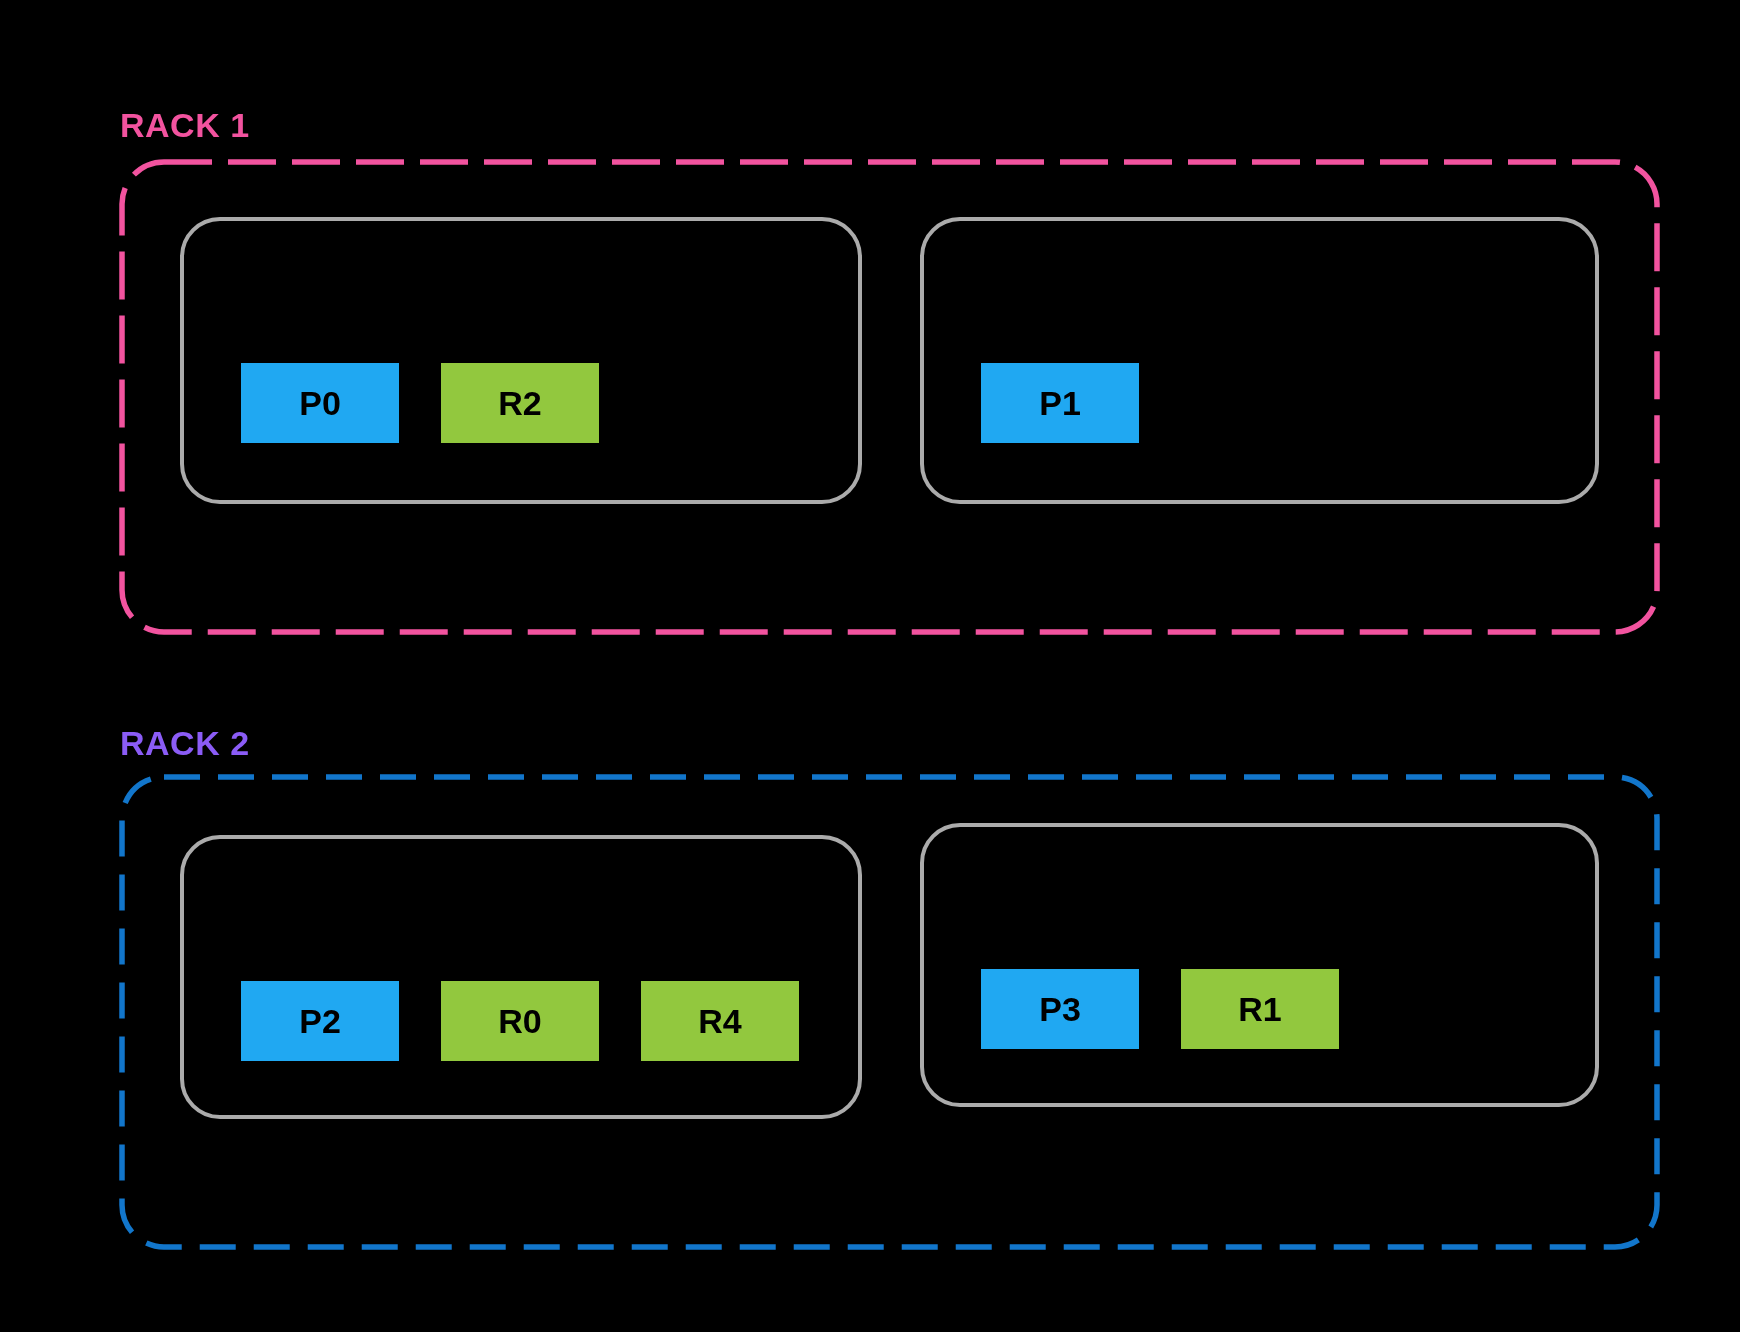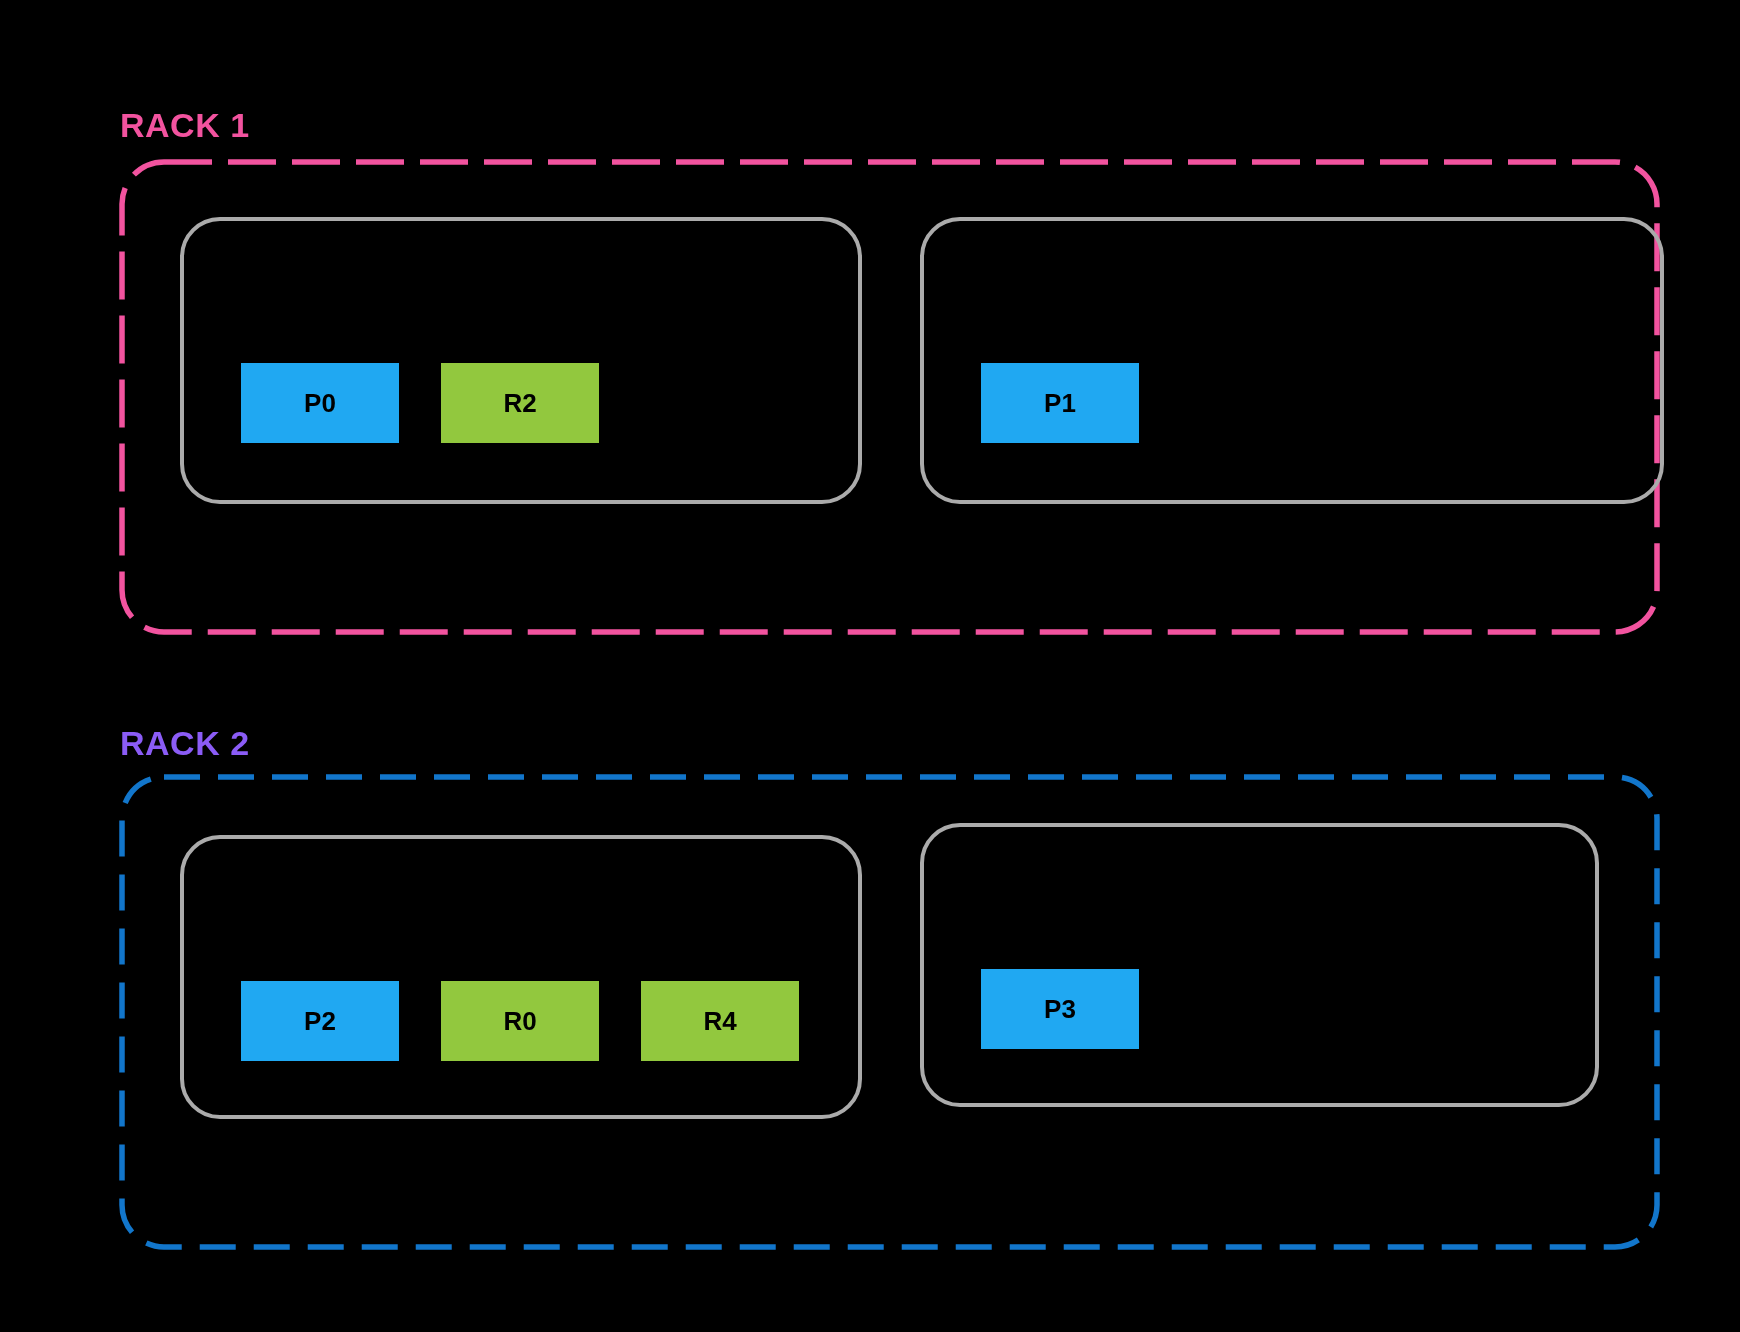--- a/index.html
+++ b/index.html
@@ -31,38 +31,38 @@
   #rack2-label { left: 120px; top: 696px; color: #8b5cf6; }
 
   .node {
     position: absolute;
     border: 4px solid #ABABAB;
     border-radius: 40px;
     background: transparent;
     box-sizing: border-box;
   }
   #r1n1 { left: 180px; top: 217px; width: 682px; height: 287px; }
-  #r1n2 { left: 920px; top: 217px; width: 744px; height: 287px; padding-left: 28px; }
+  #r1n2 { left: 920px; top: 217px; width: 679px; height: 287px; padding-left: 28px; }
   #r2n1 { left: 180px; top: 835px; width: 682px; height: 284px; }
   #r2n2 { left: 920px; top: 823px; width: 679px; height: 284px; }
 
   .chips {
     position: absolute;
     left: 57px;
     top: 142px;
     display: flex;
     gap: 42px;
   }
   .chip {
     width: 158px;
     height: 80px;
     display: flex;
     align-items: center;
     justify-content: center;
-    font-size: 26px;
+    font-size: 34px;
     font-weight: bold;
     color: #000000;
   }
   .chip--blue  { background: #20A8F2; }
   .chip--green { background: #92C83E; }
 </style>
 </head>
 <body>
 
 <div>
@@ -93,16 +93,17 @@
     <div class="chips">
       <div class="chip chip--blue">P2</div>
       <div class="chip chip--green">R0</div>
       <div class="chip chip--green">R4</div>
     </div>
   </div>
 
   <div id="r2n2" class="node">
     <div class="chips">
       <div class="chip chip--blue">P3</div>
+      <div class="chip chip--green">R1</div>
     </div>
   </div>
 
 </div>
 
 </body></html>

